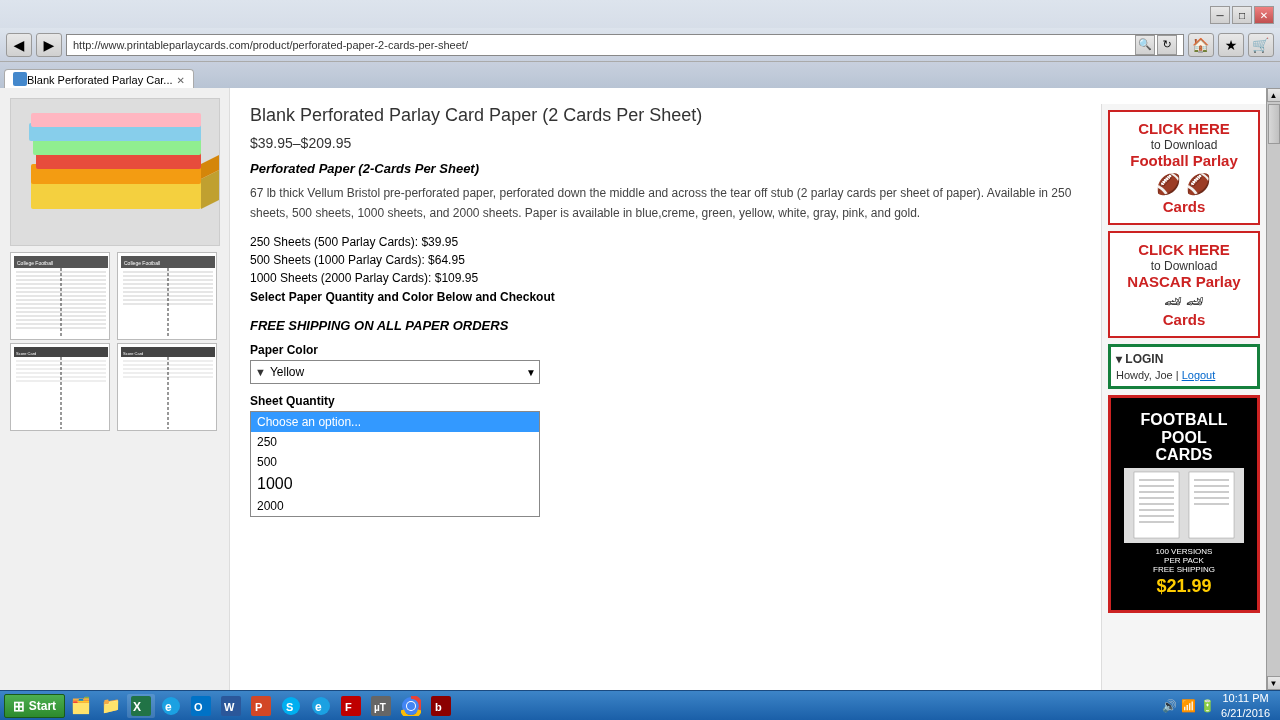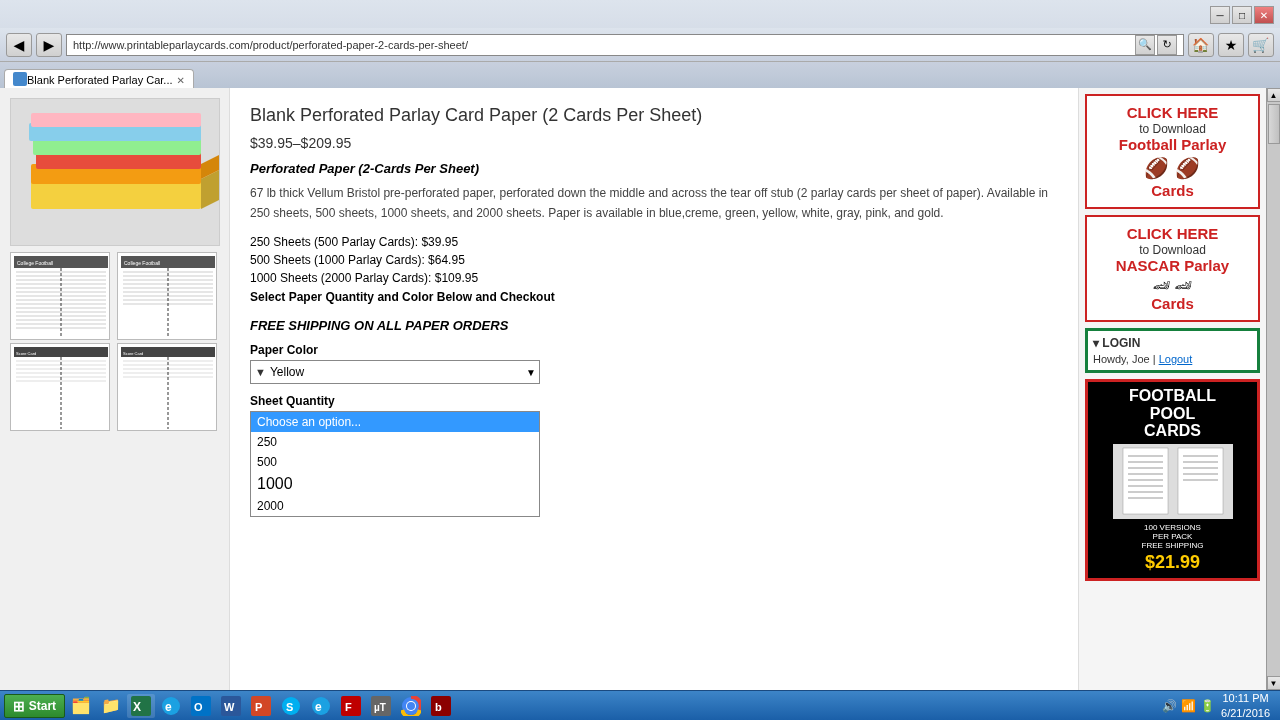--- a/index.html
+++ b/index.html
@@ -288,21 +288,21 @@
         <div style="padding: 3px 6px; font-size: 16px; cursor: pointer;">
           <span>1000</span>
         </div>
         <div style="padding: 3px 6px; font-size: 12px; cursor: pointer;">
           <span>2000</span>
         </div>
       </div>
     </div>
   </div>
 
-  <div style="width: 188px; background: #f5f5f5; border-left: 1px solid #ddd; padding: 6px; display: flex; flex-direction: column; gap: 6px; flex-shrink: 0; overflow: hidden;">
+  <div style="width: 165px; background: #f5f5f5; border-left: 1px solid #ddd; padding: 6px; display: flex; flex-direction: column; gap: 6px; flex-shrink: 0; overflow: hidden; margin-top: 16px;">
 
     <div style="border: 2px solid #cc2222; background: white; text-align: center; padding: 8px 4px; cursor: pointer;">
       <div style="font-size: 15px; font-weight: 900; color: #cc2222; line-height: 1.2;">CLICK HERE</div>
       <div style="font-size: 12px; color: #333;">to Download</div>
       <div style="font-size: 15px; font-weight: 900; color: #cc2222; line-height: 1.2;">Football Parlay</div>
       <div style="font-size: 20px; margin: 2px 0;">🏈 🏈</div>
       <div style="font-size: 15px; font-weight: 900; color: #cc2222;">Cards</div>
     </div>
 
     <div style="border: 2px solid #cc2222; background: white; text-align: center; padding: 8px 4px; cursor: pointer;">
@@ -315,21 +315,21 @@
 
     <div style="background: white; border: 3px solid #15803d; padding: 5px;">
       <div style="font-size: 12px; font-weight: bold; color: #333; margin-bottom: 3px; cursor: pointer;">▾ LOGIN</div>
       <div style="font-size: 11px; color: #333;">
         <span>Howdy, Joe</span>
         <span> | </span>
         <span style="color: #0066cc; cursor: pointer; text-decoration: underline;">Logout</span>
       </div>
     </div>
 
-    <div style="border: 3px solid #cc2222; background: black; text-align: center; padding: 5px; cursor: pointer;">
+    <div style="border: 3px solid #cc2222; background: black; text-align: center; padding: 13px; cursor: pointer;">
       <div style="color: white; font-size: 16px; font-weight: 900; text-transform: uppercase; line-height: 1.1;">FOOTBALL</div>
       <div style="color: white; font-size: 16px; font-weight: 900; text-transform: uppercase; line-height: 1.1;">POOL</div>
       <div style="color: white; font-size: 16px; font-weight: 900; text-transform: uppercase; line-height: 1.1;">CARDS</div>
 
       <div style="background: #ddd; width: 120px; height: 75px; margin: 4px auto; display: flex; align-items: center; justify-content: center;">
         <svg width="110" height="70">
           <rect x="5" y="2" width="45" height="66" fill="white" stroke="#999" stroke-width="0.5"></rect>
           <rect x="60" y="2" width="45" height="66" fill="white" stroke="#999" stroke-width="0.5"></rect>
           <line x1="10" y1="10" x2="45" y2="10" stroke="#333" stroke-width="0.5"></line>
           <line x1="10" y1="16" x2="45" y2="16" stroke="#333" stroke-width="0.5"></line>

